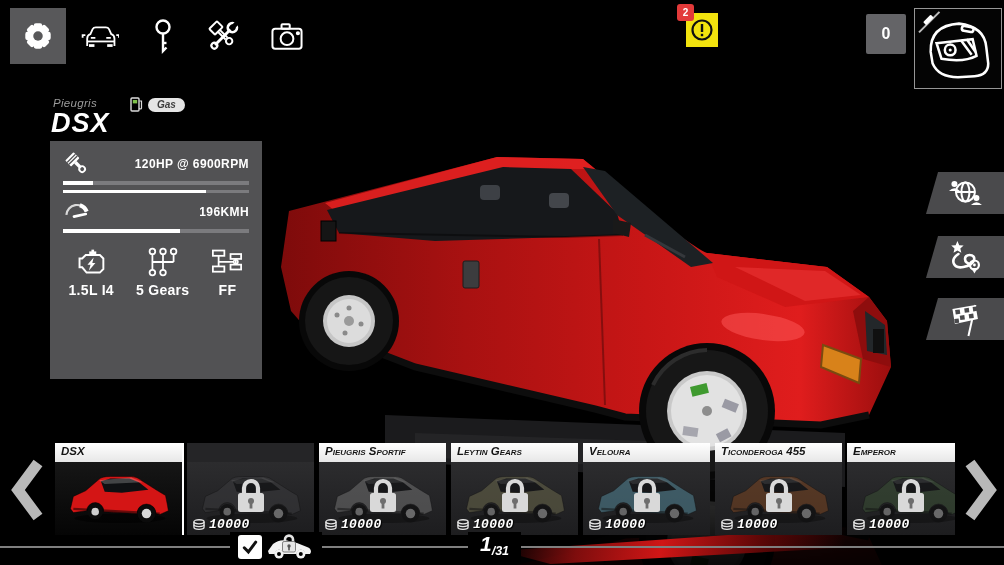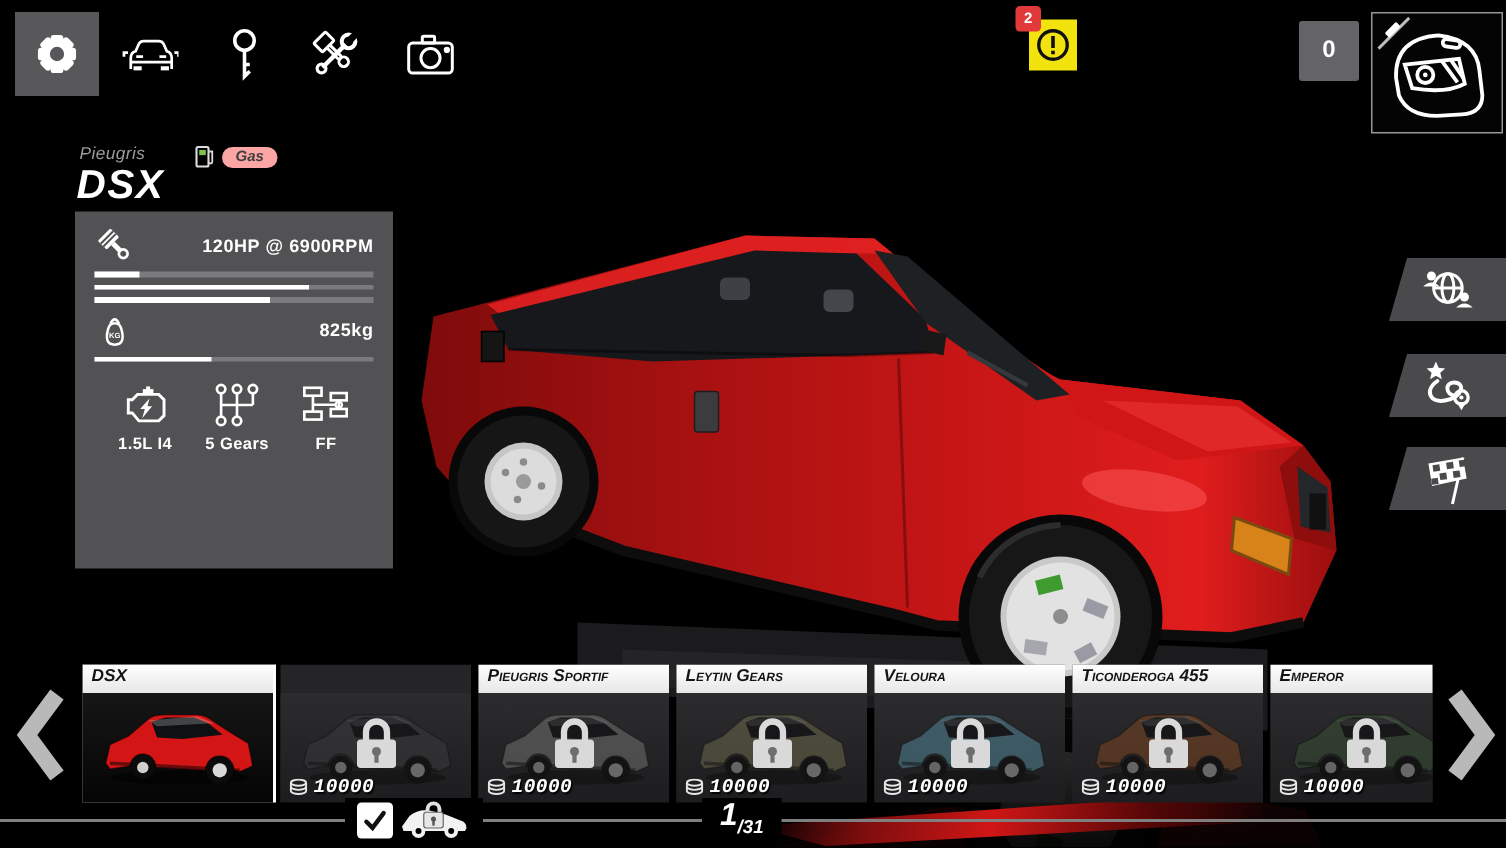--- a/index.html
+++ b/index.html
@@ -28,35 +28,35 @@
   .credits{display:flex;align-items:center;gap:5px;margin-top:7px;}
   .credits-text{font-size:13px;font-weight:bold;letter-spacing:1px;}
   .crates{position:absolute;left:866px;top:14px;width:40px;height:40px;background:#646467;border-radius:2px;
           display:flex;align-items:center;justify-content:center;font-size:16px;font-weight:bold;cursor:pointer;}
   .profile{position:absolute;left:914px;top:8px;width:88px;height:81px;background:#040404;border:1px solid #969696;
            box-sizing:border-box;cursor:pointer;}
 
   
   .category{position:absolute;left:53px;top:97px;font-size:11.5px;font-style:italic;color:#9c9c9c;letter-spacing:.3px;}
   .fuel-wrap{position:absolute;left:130px;top:97px;display:flex;align-items:center;gap:5px;}
-  .fuel-pill{background:#fca5a5;color:#3e3e3e;font-size:10px;font-weight:bold;font-style:italic;
+  .fuel-pill{background:#e5e5e5;color:#3e3e3e;font-size:10px;font-weight:bold;font-style:italic;
              padding:1px 9px 2px;border-radius:8px;}
   .car-name{position:absolute;left:51px;top:108px;font-size:27px;font-weight:bold;font-style:italic;letter-spacing:1px;}
 
   .stats-panel{position:absolute;left:50px;top:141px;width:212px;height:238px;background:var(--panel-gray);
                box-sizing:border-box;padding:9px 13px 0;}
   .stat-row{margin-bottom:5px;}
   .stat-top{display:flex;align-items:center;height:27px;}
   .stat-top svg{flex:0 0 auto;}
   .stat-label{flex:1;text-align:right;font-size:12px;font-weight:bold;letter-spacing:.4px;color:#fff;}
   .stat-bar{height:3.5px;background:#7b7b7e;margin-top:4px;position:relative;}
   .stat-fill{position:absolute;left:0;top:0;bottom:0;background:#fff;}
   .spec-row{display:flex;justify-content:center;gap:22px;margin-top:14px;}
   .spec-item{display:flex;flex-direction:column;align-items:center;}
-  .spec-label{font-size:11px;font-weight:bold;margin-top:5px;letter-spacing:.3px;}
+  .spec-label{font-size:14px;font-weight:bold;margin-top:5px;letter-spacing:.3px;}
 
   
   .car-stage{position:absolute;left:265px;top:115px;width:640px;height:450px;z-index:1;pointer-events:none;}
 
   
   .action-btn{position:absolute;left:932px;width:80px;height:42px;background:#4a4a4c;
               transform:skewX(-16deg);cursor:pointer;}
   .action-btn .icon-holder{position:absolute;left:14px;top:2px;transform:skewX(16deg);}
   .act-1{top:172px;} .act-2{top:236px;} .act-3{top:298px;}
 
@@ -212,38 +212,33 @@
         </div>
     </div>
 
     <div class="stat-row">
       <div class="stat-bar">
           <div class="stat-fill" style="width: 77%;"></div>
         </div>
     </div>
 
     <div class="stat-row">
+      <div class="stat-top">
+        <svg width="27" height="27" viewBox="0 0 32 32" fill="none">
+          <path d="M4,20 A12.5,12.5 0 0 1 28,16" stroke="#d9d9d9" stroke-width="2.6"></path>
+          <path d="M20,8.5 A12.5,12.5 0 0 1 28,16" stroke="#fff" stroke-width="5"></path>
+          <path d="M13,22 L27,19" stroke="#fff" stroke-width="3.2" stroke-linecap="round"></path>
+        </svg>
+        <div class="stat-label">196KMH</div>
+      </div>
       <div class="stat-bar">
           <div class="stat-fill" style="width: 63%;"></div>
         </div>
     </div>
 
-    <div class="stat-row">
-      <div class="stat-top">
-        <svg width="27" height="27" viewBox="0 0 32 32" fill="none">
-          <path d="M11,14 Q7,27 16,27 Q25,27 21,14 Q20,10 16,10 Q12,10 11,14 Z" stroke="#fff" stroke-width="2"></path>
-          <path d="M12.5,10.5 Q16,3.5 19.5,10.5" stroke="#fff" stroke-width="2"></path>
-          <text x="16" y="21.5" font-size="6" font-weight="bold" fill="#fff" text-anchor="middle" font-family="Liberation Sans, sans-serif">KG</text>
-        </svg>
-        <div class="stat-label">825kg</div>
-      </div>
-      <div class="stat-bar">
-          <div class="stat-fill" style="width: 42%;"></div>
-        </div>
-    </div>
 
     <div class="spec-row">
       <div class="spec-item">
         <svg width="32" height="30" viewBox="0 0 36 34">
           <path d="M8,13 L12,9 H28 L32,13 V25 L28,29 H13 L8,23 H5 V13 Z" fill="none" stroke="#fff" stroke-width="2.2"></path>
           <rect x="16" y="5" width="8" height="4" fill="#fff"></rect>
           <rect x="18.5" y="3" width="3" height="3" fill="#fff"></rect>
           <polygon points="21,12 14,20 17.5,20 15.5,27 23,18 19.5,18" fill="#fff"></polygon>
         </svg>
         <div class="spec-label">1.5L I4</div>

